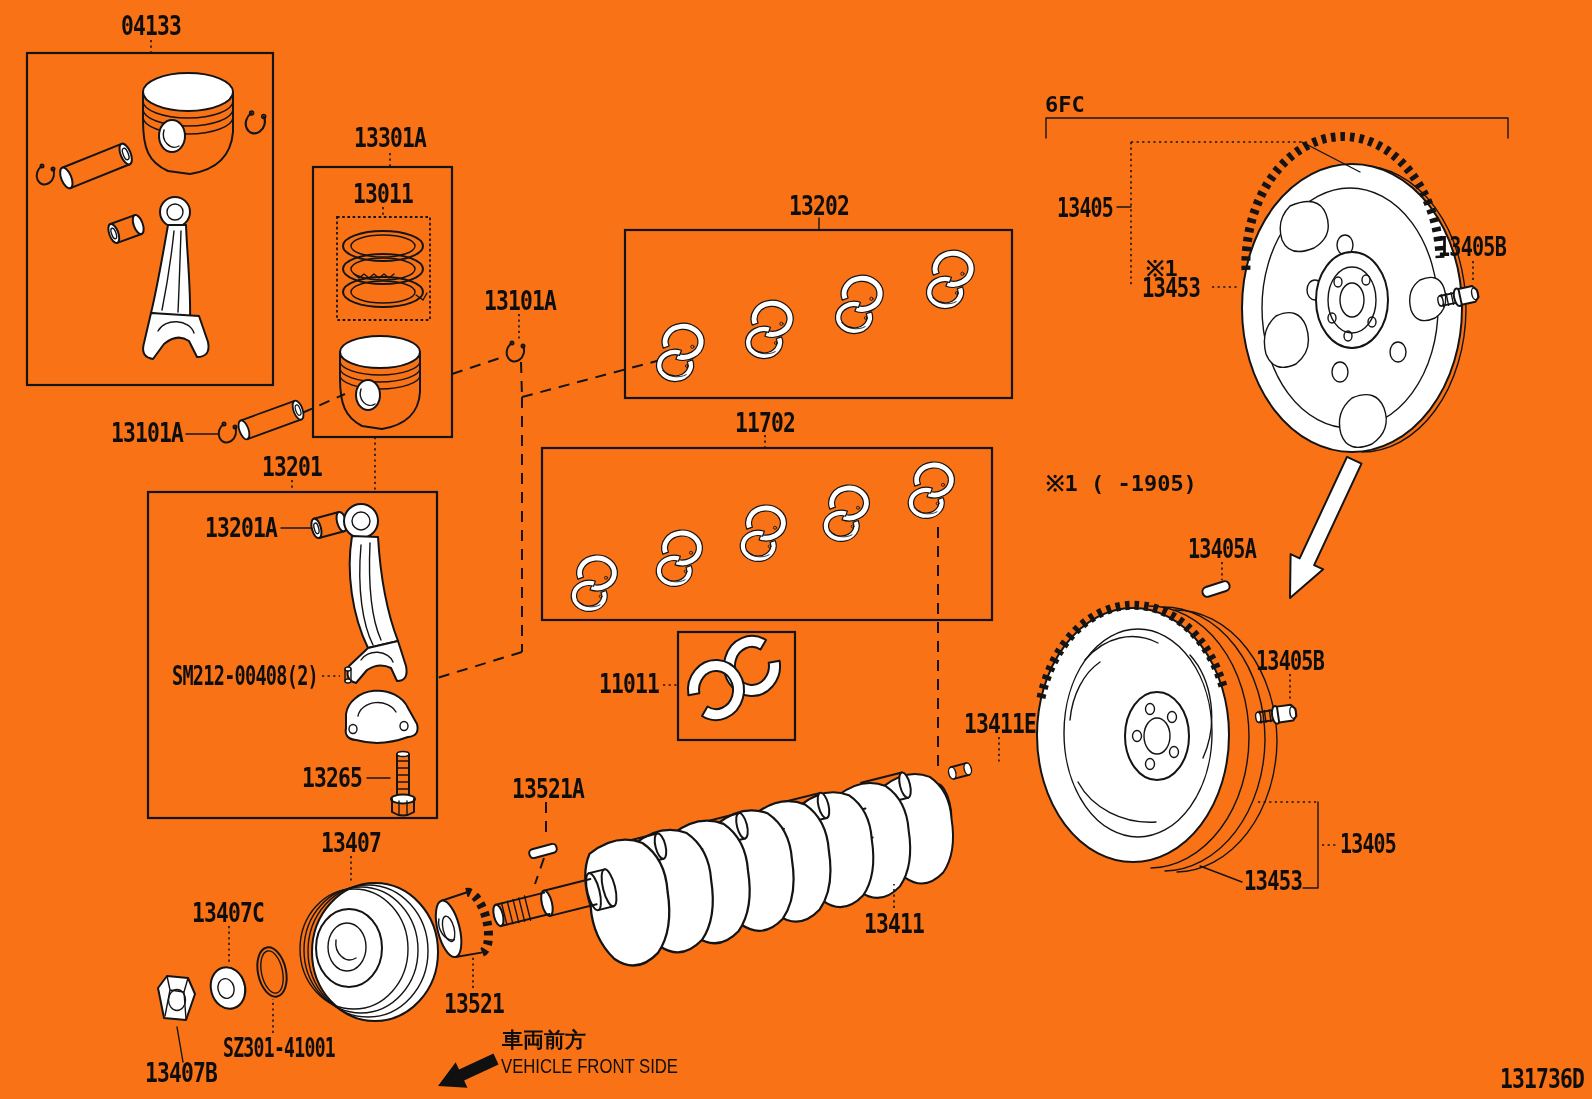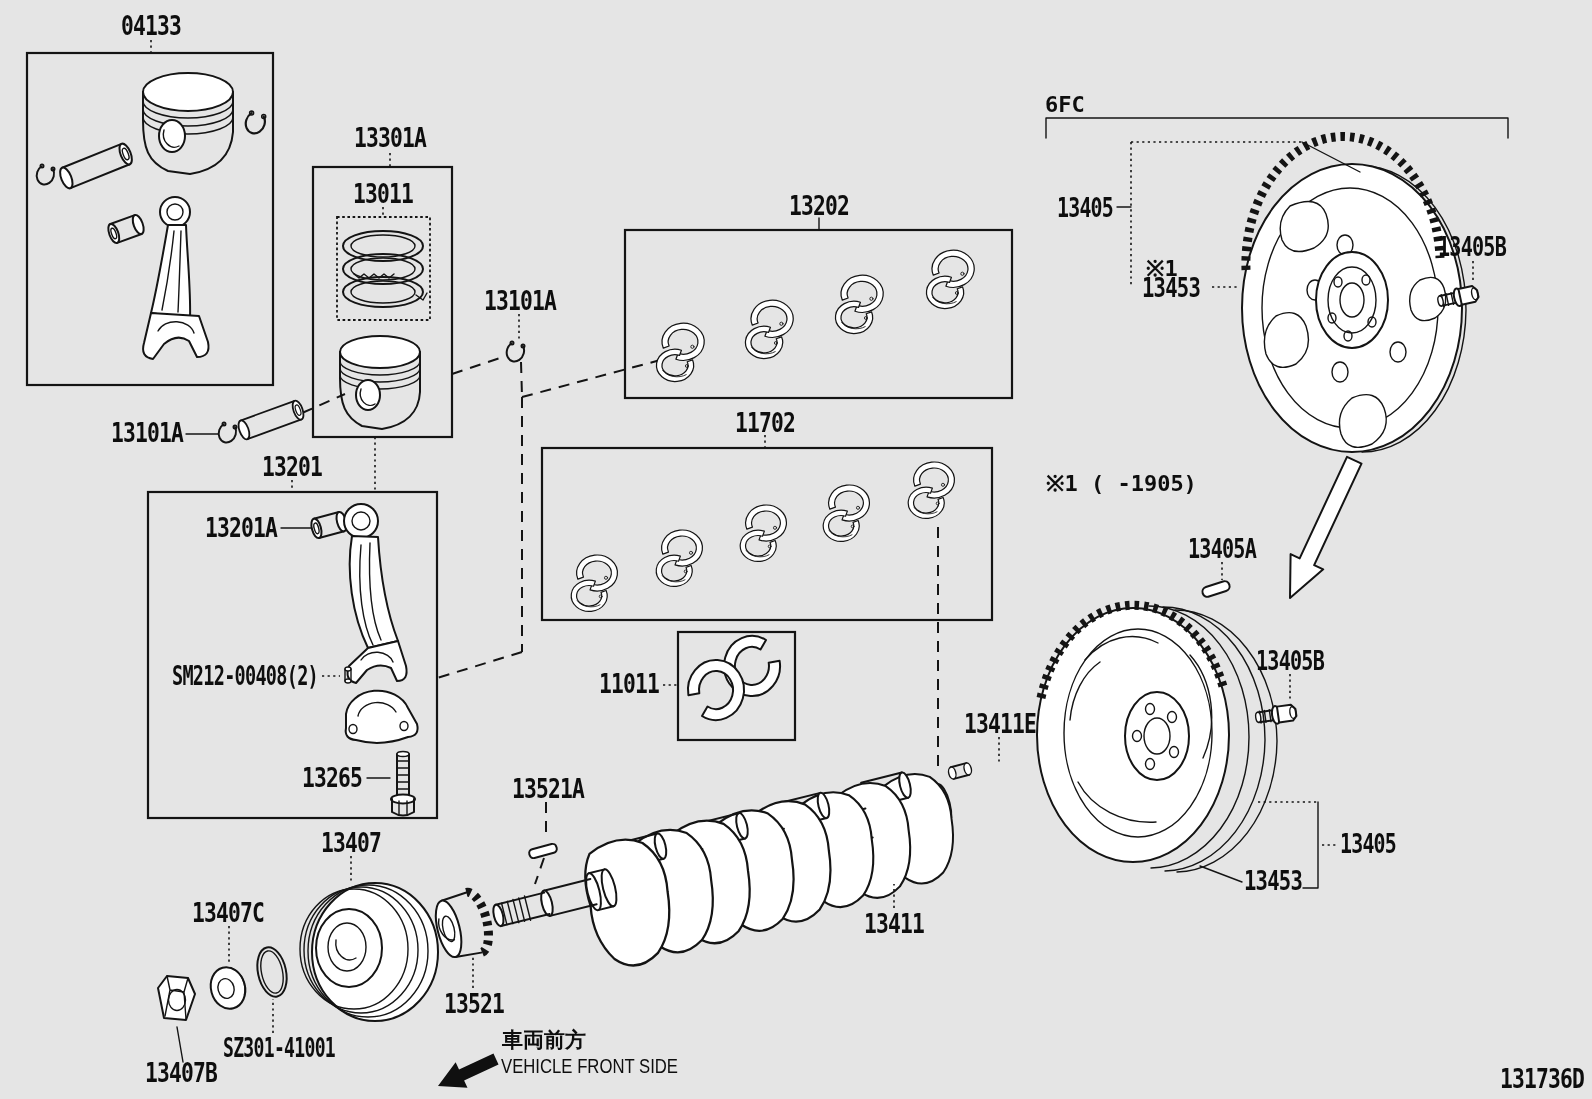--- a/index.html
+++ b/index.html
@@ -1,16 +1,16 @@
 <!DOCTYPE html>
 <html><head>
 <meta charset="utf-8">
 <style>
   html,body{margin:0;padding:0;background:#fff;}
-  #stage{position:relative;width:1592px;height:1099px;background:#e5e5e5;overflow:hidden;}
+  #stage{position:relative;width:1592px;height:1099px;background:#f97316;overflow:hidden;}
   svg{display:block;}
   text{fill:#0e0e0e;}
   .lbl{font:bold 26px "DejaVu Sans Mono","Liberation Mono",monospace;letter-spacing:-1px;}
   .sm {font:bold 22px "DejaVu Sans Mono","Liberation Mono",monospace;}
   .cjk{font:bold 21px "Liberation Sans",sans-serif;}
   .eng{font:20px "Liberation Sans",sans-serif;}
   .s  {fill:none;stroke:#141414;stroke-width:2;stroke-linecap:round;stroke-linejoin:round;}
   .s1 {fill:none;stroke:#141414;stroke-width:1.4;stroke-linecap:round;stroke-linejoin:round;}
   .f  {fill:#ffffff;stroke:#141414;stroke-width:2;stroke-linejoin:round;}
   .f1 {fill:#ffffff;stroke:#141414;stroke-width:1.4;stroke-linejoin:round;}

